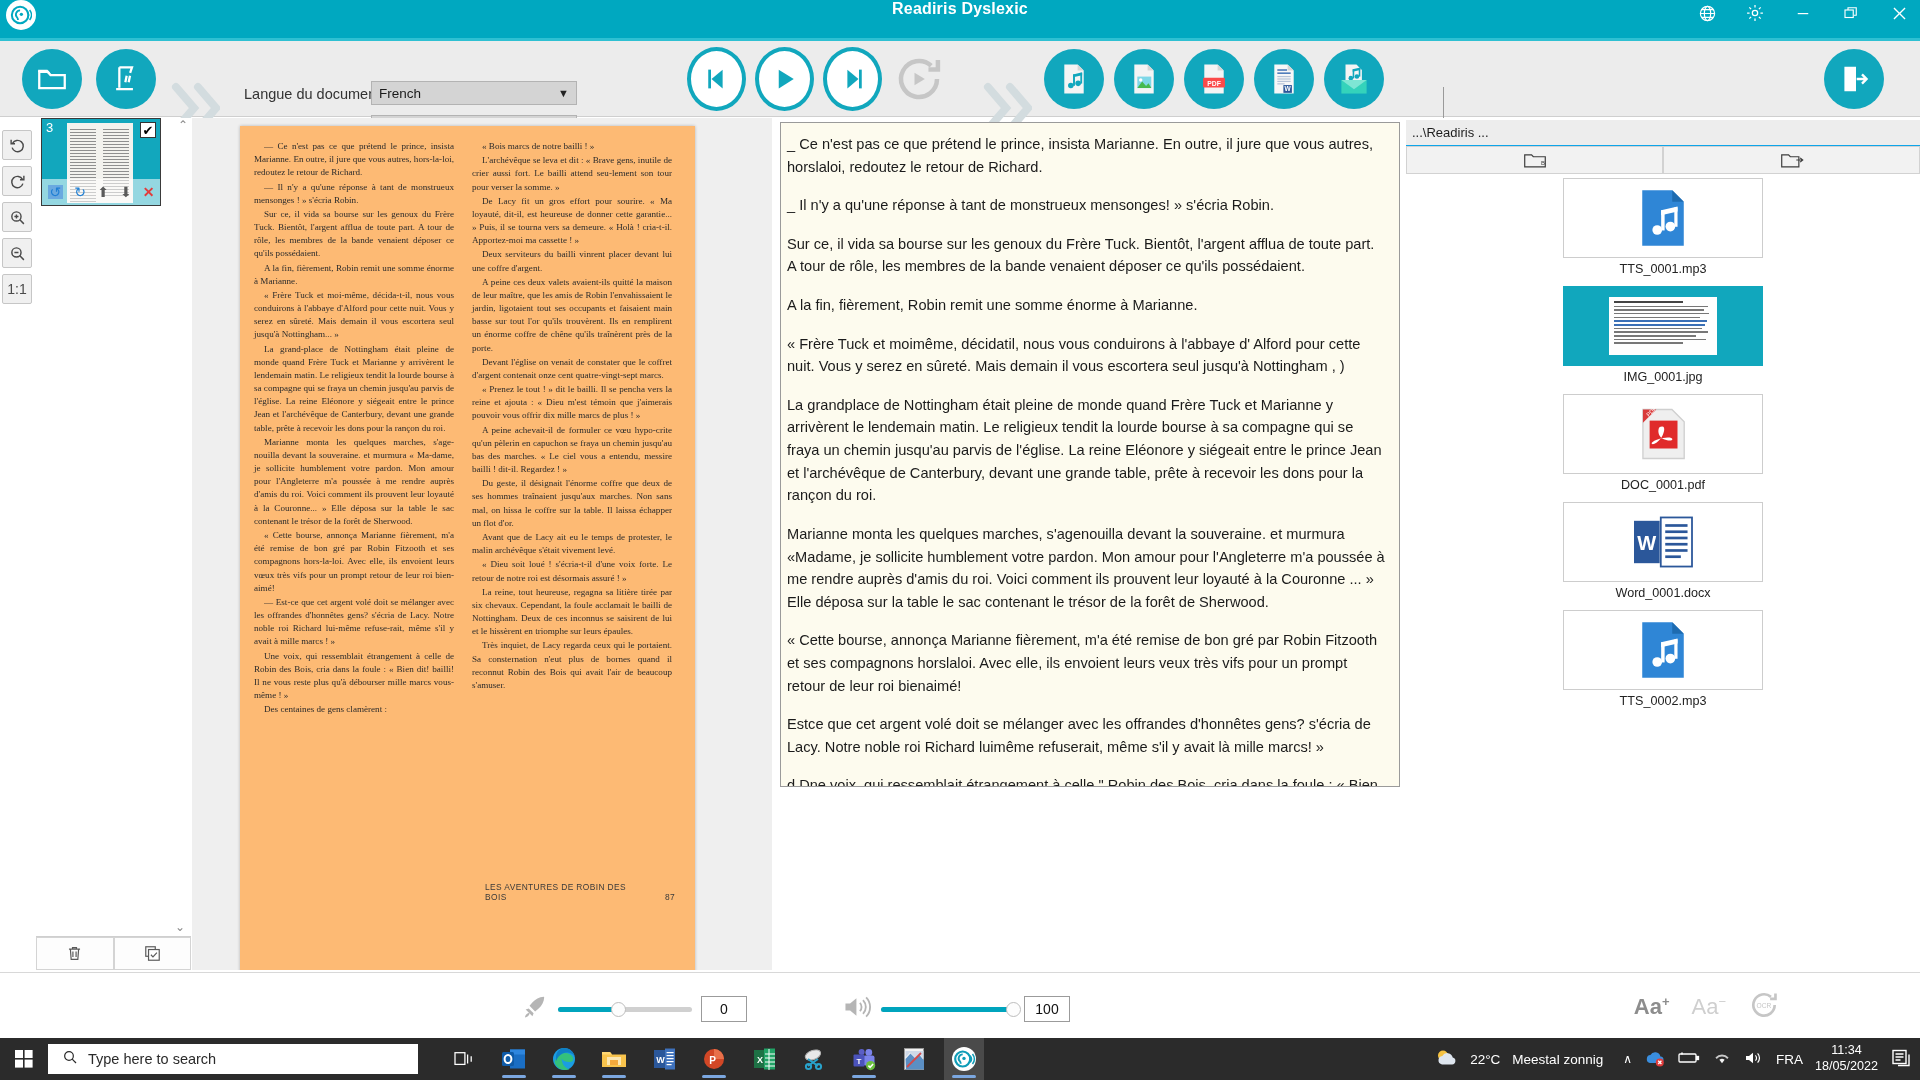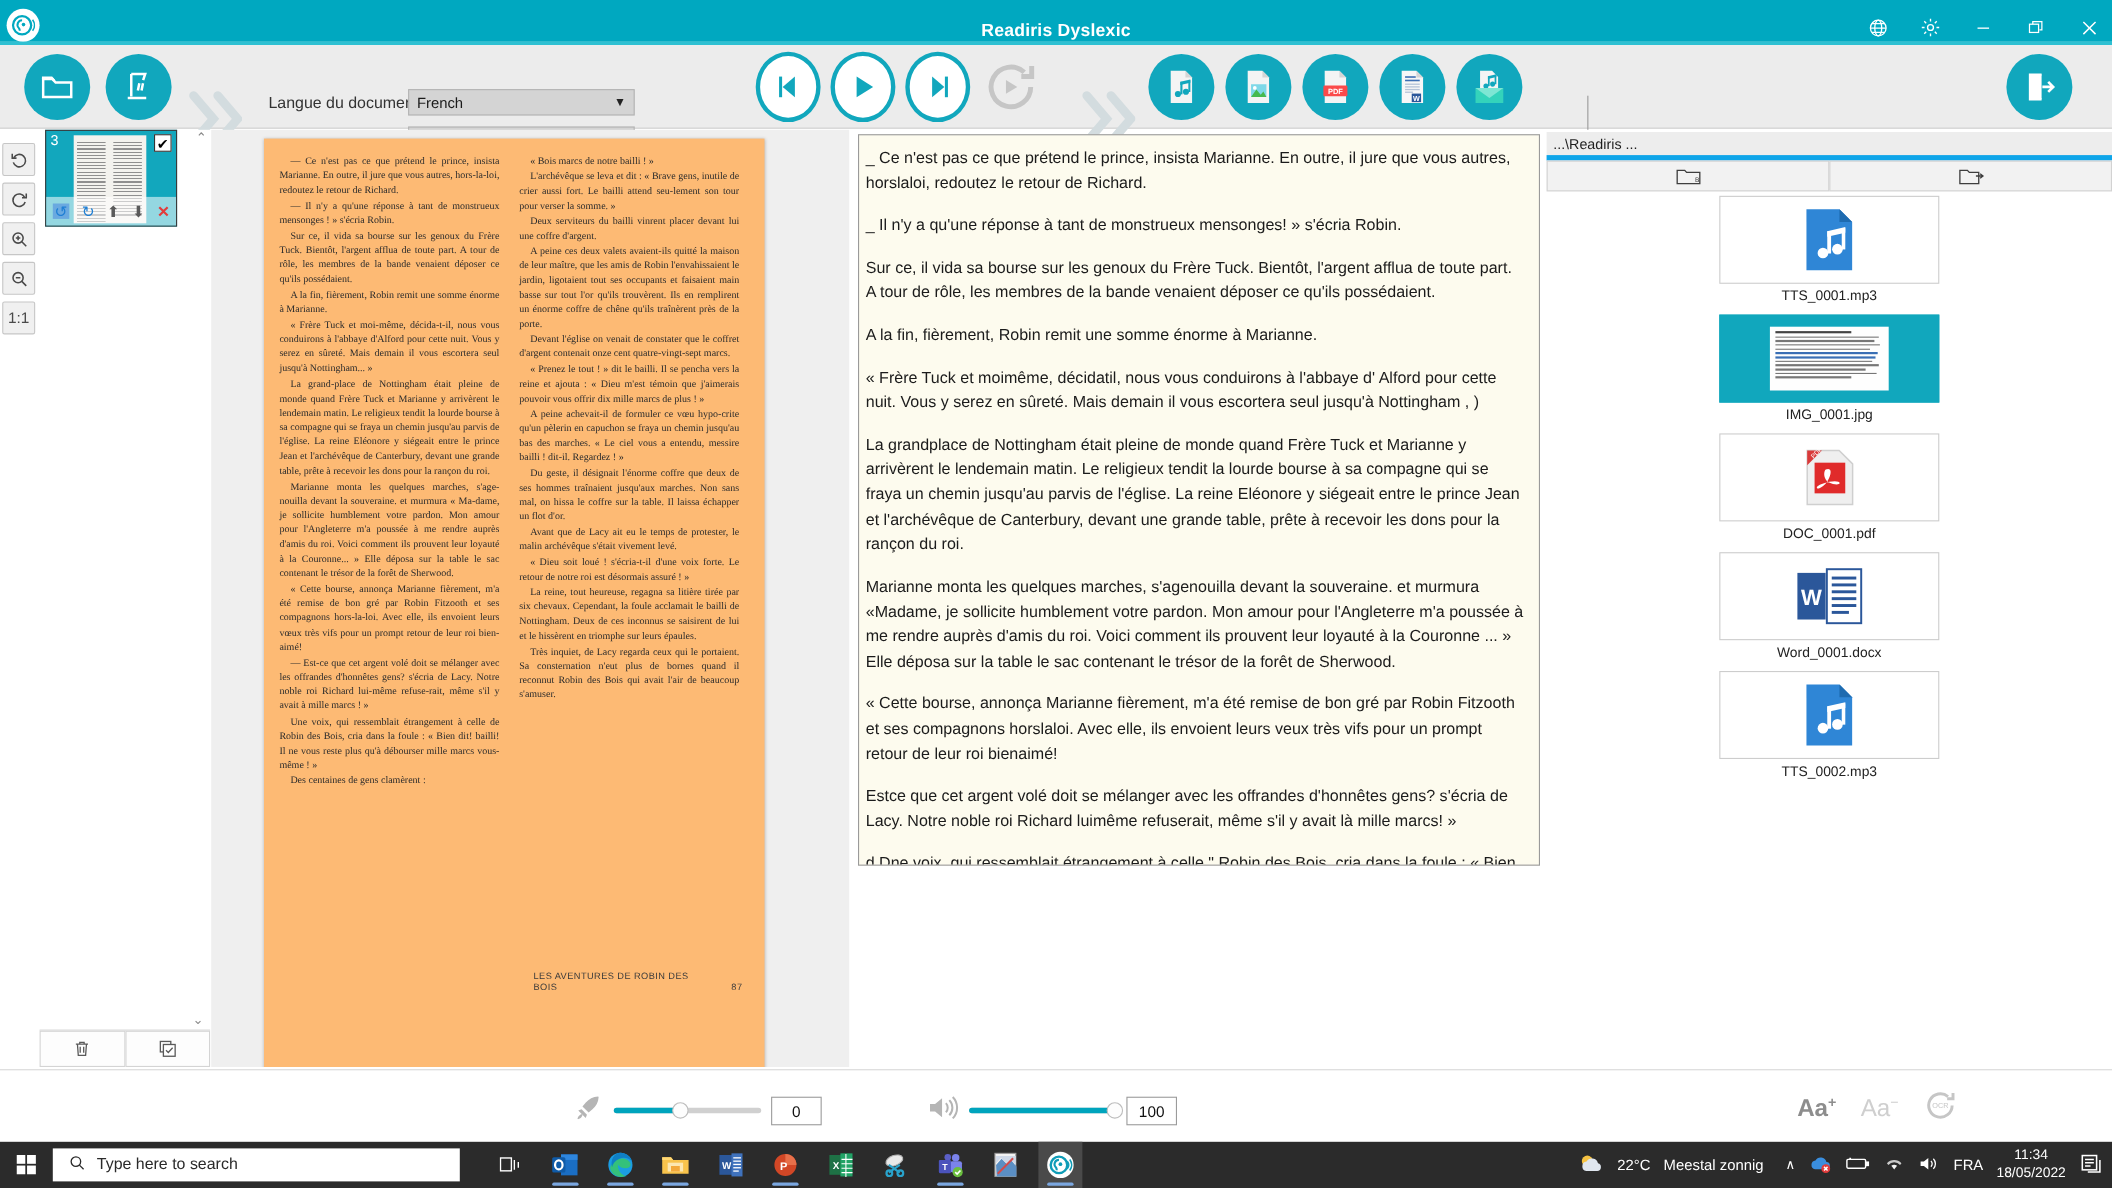--- a/index.html
+++ b/index.html
@@ -7,21 +7,21 @@
     width: 1920px; height: 1080px;
     overflow: hidden;
     font-family: "Liberation Sans", sans-serif;
     background: #ffffff;
   }
   #app { position: relative; width: 1920px; height: 1080px; }
 
   
   .titlebar {
     position: absolute; top: 0; left: 0; width: 1920px; height: 38px;
-    background: #00a8c0; display: flex; align-items: flex-end;
+    background: #00a8c0; display: flex; align-items: flex-start;
   }
   .title-logo {
     width: 30px; height: 30px; margin-left: 6px; border-radius: 50%;
     background: #ffffff; display: flex; align-items: center; justify-content: center;
   }
   .title-text {
     position: absolute; left: 0; width: 1920px; text-align: center;
     color: #ffffff; font-size: 16px; font-weight: bold; letter-spacing: .2px;
   }
   .title-right {
@@ -161,21 +161,21 @@
 
   
   .out-panel {
     position: absolute; top: 118px; left: 1406px; width: 514px; height: 852px;
     background: #ffffff;
   }
   .out-path {
     position: absolute; top: 2px; left: 0; width: 100%; height: 26px;
     background: #ededed; font-size: 13px; color: #1d1d1d;
     display: flex; align-items: center; padding-left: 6px;
-    border-bottom: 5px solid #0ea5e9;
+    border-bottom: 1px solid #0ea5e9;
   }
   .out-tabs {
     position: absolute; top: 28px; left: 0; width: 100%; height: 28px; display: flex;
   }
   .out-tabs > div {
     flex: 1; border: 1px solid #d2d2d2; background: #f2f2f2;
     display: flex; align-items: center; justify-content: center; cursor: pointer;
     color: #3e3e3e;
   }
   .file-grid { position: absolute; top: 60px; left: 0; width: 100%; }
@@ -514,20 +514,21 @@
           <p>La grand-place de Nottingham était pleine de monde quand Frère Tuck et Marianne y arrivèrent le lendemain matin. Le religieux tendit la lourde bourse à sa compagne qui se fraya un chemin jusqu'au parvis de l'église. La reine Eléonore y siégeait entre le prince Jean et l'archévêque de Canterbury, devant une grande table, prête à recevoir les dons pour la rançon du roi.</p>
           <p>Marianne monta les quelques marches, s'age-nouilla devant la souveraine. et murmura « Ma-dame, je sollicite humblement votre pardon. Mon amour pour l'Angleterre m'a poussée à me rendre auprès d'amis du roi. Voici comment ils prouvent leur loyauté à la Couronne... » Elle déposa sur la table le sac contenant le trésor de la forêt de Sherwood.</p>
           <p>« Cette bourse, annonça Marianne fièrement, m'a été remise de bon gré par Robin Fitzooth et ses compagnons hors-la-loi. Avec elle, ils envoient leurs vœux très vifs pour un prompt retour de leur roi bien-aimé!</p>
           <p>— Est-ce que cet argent volé doit se mélanger avec les offrandes d'honnêtes gens? s'écria de Lacy. Notre noble roi Richard lui-même refuse-rait, même s'il y avait à mille marcs ! »</p>
           <p>Une voix, qui ressemblait étrangement à celle de Robin des Bois, cria dans la foule : « Bien dit! bailli! Il ne vous reste plus qu'à débourser mille marcs vous-même ! »</p>
           <p>Des centaines de gens clamèrent :</p>
         </div>
         <div class="scan-col">
           <p>« Bois marcs de notre bailli ! »</p>
           <p>L'archévêque se leva et dit : « Brave gens, inutile de crier aussi fort. Le bailli attend seu-lement son tour pour verser la somme. »</p>
+          <p>De Lacy fit un gros effort pour sourire. « Ma loyauté, dit-il, est heureuse de donner cette garantie... » Puis, il se tourna vers sa demeure. « Holà ! cria-t-il. Apportez-moi ma cassette ! »</p>
           <p>Deux serviteurs du bailli vinrent placer devant lui une coffre d'argent.</p>
           <p>A peine ces deux valets avaient-ils quitté la maison de leur maître, que les amis de Robin l'envahissaient le jardin, ligotaient tout ses occupants et faisaient main basse sur tout l'or qu'ils trouvèrent. Ils en remplirent un énorme coffre de chêne qu'ils traînèrent près de la porte.</p>
           <p>Devant l'église on venait de constater que le coffret d'argent contenait onze cent quatre-vingt-sept marcs.</p>
           <p>« Prenez le tout ! » dit le bailli. Il se pencha vers la reine et ajouta : « Dieu m'est témoin que j'aimerais pouvoir vous offrir dix mille marcs de plus ! »</p>
           <p>A peine achevait-il de formuler ce vœu hypo-crite qu'un pèlerin en capuchon se fraya un chemin jusqu'au bas des marches. « Le ciel vous a entendu, messire bailli ! dit-il. Regardez ! »</p>
           <p>Du geste, il désignait l'énorme coffre que deux de ses hommes traînaient jusqu'aux marches. Non sans mal, on hissa le coffre sur la table. Il laissa échapper un flot d'or.</p>
           <p>Avant que de Lacy ait eu le temps de protester, le malin archévêque s'était vivement levé.</p>
           <p>« Dieu soit loué ! s'écria-t-il d'une voix forte. Le retour de notre roi est désormais assuré ! »</p>
           <p>La reine, tout heureuse, regagna sa litière tirée par six chevaux. Cependant, la foule acclamait le bailli de Nottingham. Deux de ces inconnus se saisirent de lui et le hissèrent en triomphe sur leurs épaules.</p>
           <p>Très inquiet, de Lacy regarda ceux qui le portaient. Sa consternation n'eut plus de bornes quand il reconnut Robin des Bois qui avait l'air de beaucoup s'amuser.</p>

